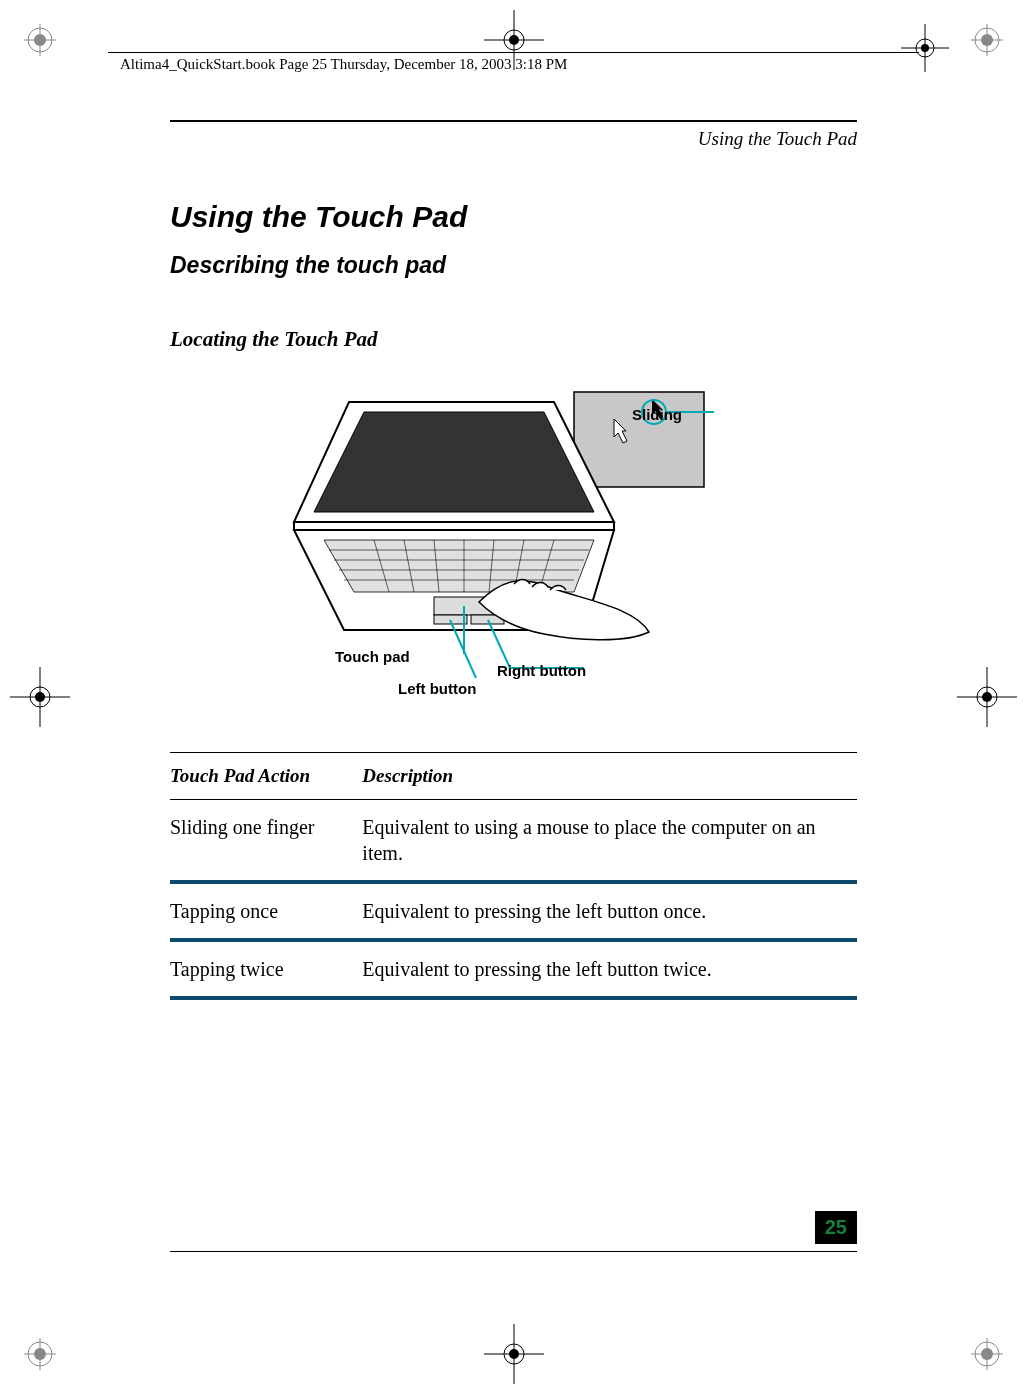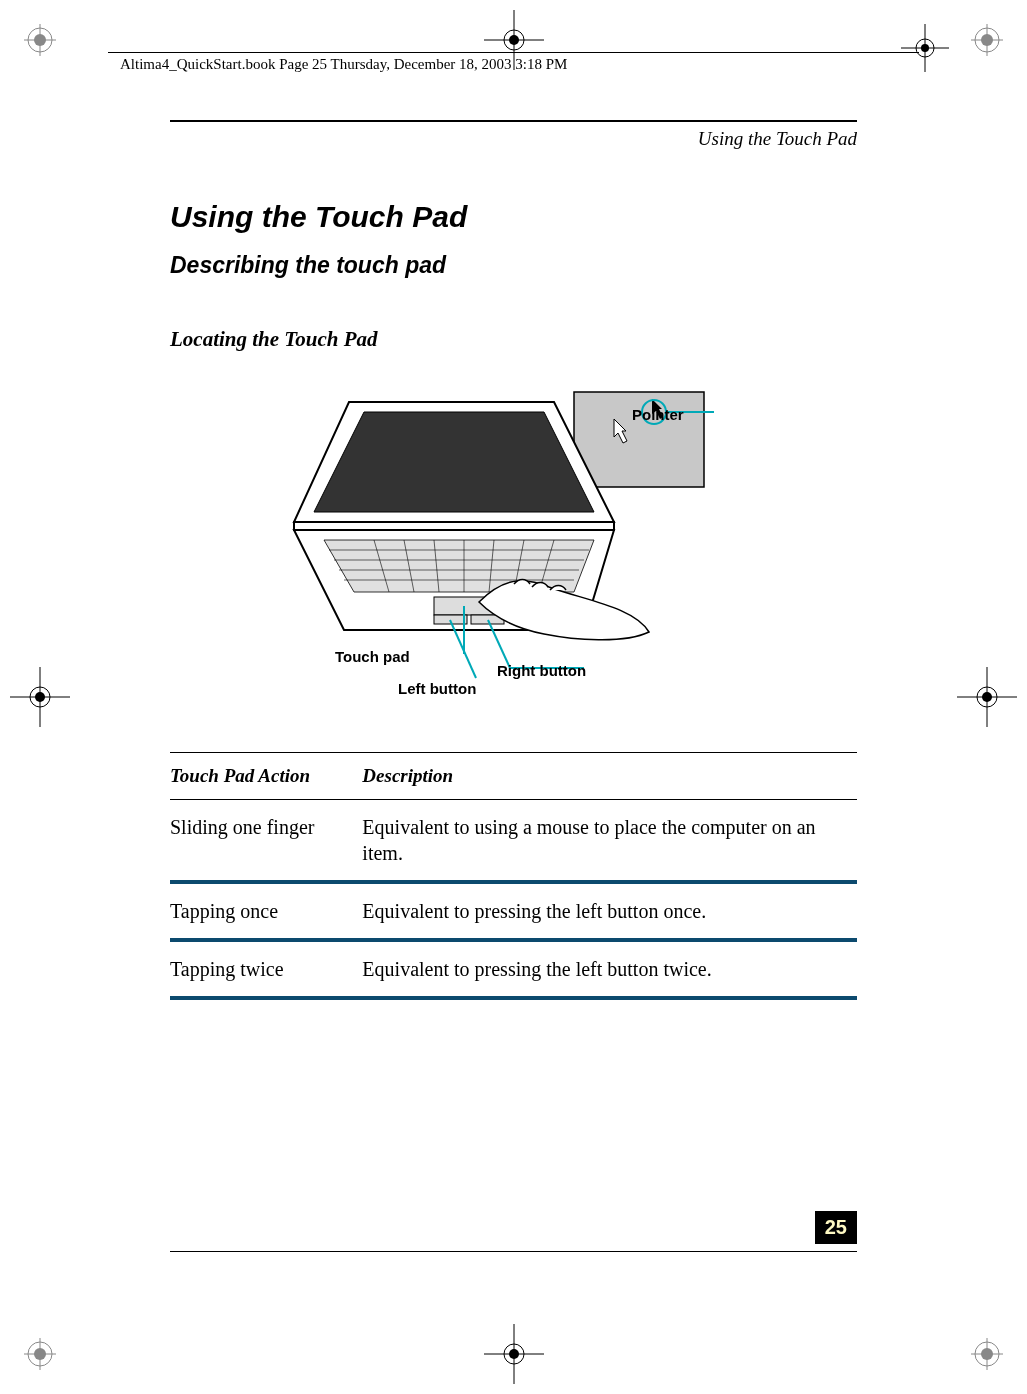--- a/index.html
+++ b/index.html
@@ -134,21 +134,21 @@
       position: absolute;
       left: 0; right: 0;
       bottom: 22px;
       border-top: 1.5px solid #000;
     }
     .page-number-box {
       position: absolute;
       right: 0;
       bottom: 30px;
       background: #000;
-      color: #fef9c3;
+      color: #15803d;
       font-family: Arial, Helvetica, sans-serif;
       font-weight: bold;
       font-size: 20px;
       padding: 5px 10px;
     }
   </style>
 </head>
 <body>
 
 <div class="crop-mark tl">
@@ -281,21 +281,21 @@
         <path d="M278 205 C 283 199, 290 199, 294 205"></path>
         <path d="M296 208 C 301 202, 308 202, 312 208"></path>
       </g>
 
       <line x1="210" y1="224" x2="210" y2="272" stroke="#00a9b7" stroke-width="2"></line>
       <line x1="196" y1="238" x2="222" y2="296" stroke="#00a9b7" stroke-width="2"></line>
       <line x1="234" y1="238" x2="256" y2="286" stroke="#00a9b7" stroke-width="2"></line>
       <line x1="256" y1="286" x2="330" y2="286" stroke="#00a9b7" stroke-width="2"></line>
     </svg>
 
-    <span class="label-text lbl-pointer">Pointer</span>
+    <span class="label-text lbl-pointer">Sliding</span>
     <span class="label-text lbl-touchpad">Touch pad</span>
     <span class="label-text lbl-leftbtn">Left button</span>
     <span class="label-text lbl-rightbtn">Right button</span>
   </div>
 
   <table class="action-table">
     <thead>
       <tr>
         <th>Touch Pad Action</th>
         <th>Description</th>

